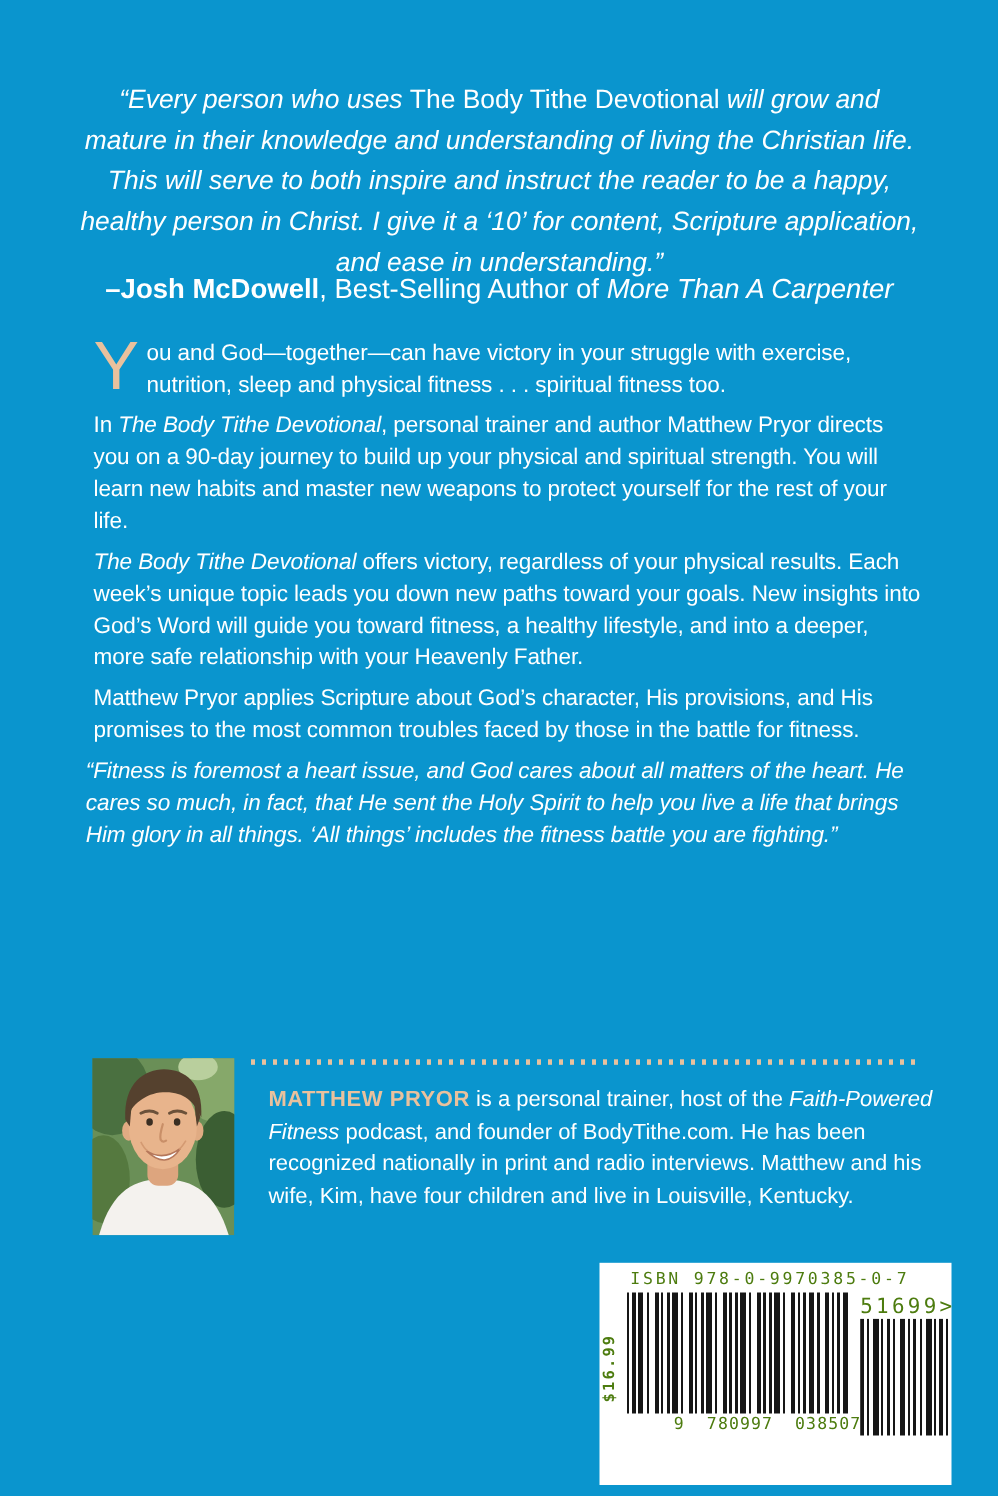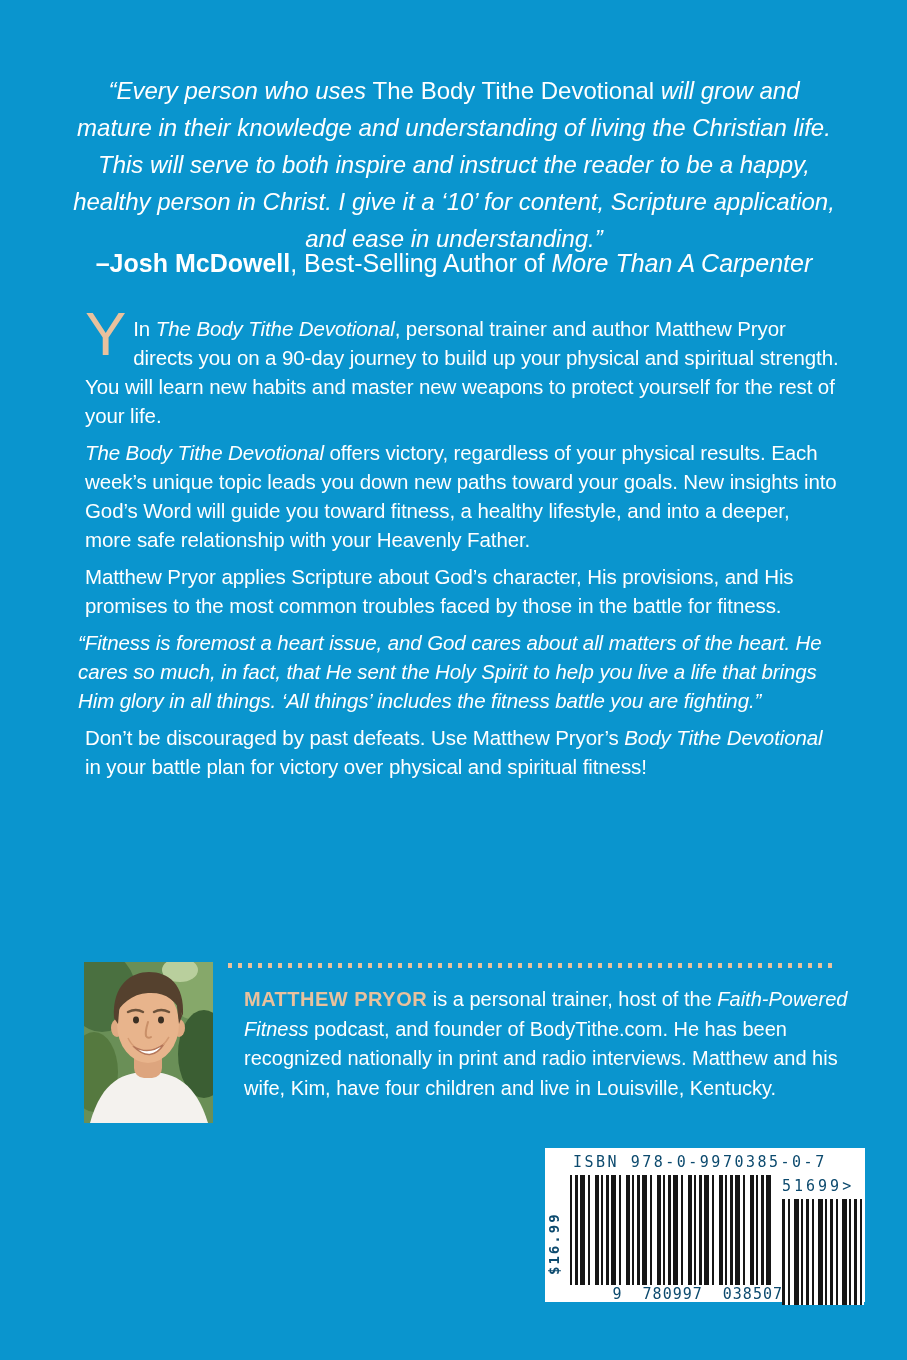--- a/index.html
+++ b/index.html
@@ -40,22 +40,22 @@
   }
   .bio-photo{position:absolute;left:84px;top:962px;width:129px;height:161px;display:block;}
   .bio-text{
     position:absolute;left:244px;top:985px;width:614px;
     font-size:20px;line-height:29.5px;
   }
   .bio-name{color:#e9c19d;font-weight:bold;letter-spacing:0.5px;}
   .bio-italic{font-style:italic;}
   
   .barcode-box{
-    position:absolute;left:545px;top:1148px;width:320px;height:154px;
-    background:#ffffff;color:#0c4a6e;
+    position:absolute;left:545px;top:1148px;width:320px;height:202px;
+    background:#ffffff;color:#4d7c0f;
     font-family:"DejaVu Sans Mono",monospace;
   }
   .isbn-label{
     position:absolute;left:28px;top:5px;width:292px;
     font-size:15px;letter-spacing:2.5px;white-space:nowrap;
   }
   .price-vertical{
     position:absolute;left:1px;top:40px;height:112px;
     writing-mode:vertical-rl;transform:rotate(180deg);
     font-size:14px;font-weight:bold;letter-spacing:2px;text-align:center;
@@ -63,21 +63,21 @@
   .bars-main{
     position:absolute;left:25px;top:27px;width:203px;height:110px;
     background:repeating-linear-gradient(90deg,
       #161616 0 2px,#fff 2px 5px,
       #161616 5px 8px,#fff 8px 10px,
       #161616 10px 15px,#fff 15px 18px,
       #161616 18px 20px,#fff 20px 25px,
       #161616 25px 29px,#fff 29px 31px);
   }
   .supp-label{
-    position:absolute;left:237px;top:29px;font-size:15px;letter-spacing:3px;white-space:nowrap;text-align:center;
+    position:absolute;left:237px;top:29px;font-size:19px;letter-spacing:3px;white-space:nowrap;text-align:center;
   }
   .bars-supp{
     position:absolute;left:237px;top:51px;width:82px;height:106px;
     background:repeating-linear-gradient(90deg,
       #161616 0 3px,#fff 3px 6px,
       #161616 6px 8px,#fff 8px 12px,
       #161616 12px 17px,#fff 17px 19px,
       #161616 19px 21px,#fff 21px 24px);
   }
   .digits-row{
@@ -88,26 +88,25 @@
 </head>
 <body>
 
 <div class="cover">
 
   <div class="endorsement"><span>“Every person who uses </span><span class="roman">The Body Tithe Devotional</span><span> will grow and mature in their knowledge and understanding of living the Christian life. This will serve to both inspire and instruct the reader to be a happy, healthy person in Christ. I give it a ‘10’ for content, Scripture application, and ease in understanding.”</span></div>
 
   <div class="attribution"><span class="name">–Josh McDowell</span><span>, Best-Selling Author of </span><span class="work">More Than A Carpenter</span></div>
 
   <div class="body-copy">
-    <p><span class="dropcap">Y</span></p>
+    <p><span class="dropcap">Y</span><span>ou and God—together—can have victory in your struggle with exercise, nutrition, sleep and physical fitness . . . spiritual fitness too.</span></p>
     <p><span>In </span><span class="btitle">The Body Tithe Devotional</span><span>, personal trainer and author Matthew Pryor directs you on a 90-day journey to build up your physical and spiritual strength. You will learn new habits and master new weapons to protect yourself for the rest of your life.</span></p>
     <p><span class="btitle">The Body Tithe Devotional</span><span> offers victory, regardless of your physical results. Each week’s unique topic leads you down new paths toward your goals. New insights into God’s Word will guide you toward fitness, a healthy lifestyle, and into a deeper, more safe relationship with your Heavenly Father.</span></p>
     <p>Matthew Pryor applies Scripture about God’s character, His provisions, and His promises to the most common troubles faced by those in the battle for fitness.</p>
     <p class="pquote">“Fitness is foremost a heart issue, and God cares about all matters of the heart. He cares so much, in fact, that He sent the Holy Spirit to help you live a life that brings Him glory in all things. ‘All things’ includes the fitness battle you are fighting.”</p>
-    <p><span>Don’t be discouraged by past defeats. Use Matthew Pryor’s </span><span class="btitle">Body Tithe Devotional</span><span> in your battle plan for victory over physical and spiritual fitness!</span></p>
   </div>
 
   <svg class="bio-photo" viewBox="0 0 129 161" xmlns="http://www.w3.org/2000/svg">
     <rect width="129" height="161" fill="#6a8f57"></rect>
     <ellipse cx="18" cy="30" rx="34" ry="40" fill="#4a7040"></ellipse>
     <ellipse cx="112" cy="24" rx="30" ry="34" fill="#86a86a"></ellipse>
     <ellipse cx="120" cy="92" rx="26" ry="44" fill="#3b5e33"></ellipse>
     <ellipse cx="10" cy="110" rx="24" ry="40" fill="#55793f"></ellipse>
     <ellipse cx="96" cy="8" rx="18" ry="12" fill="#b9cf9d"></ellipse>
     <path d="M6,161 C18,118 40,110 64,110 C92,110 112,122 124,161 Z" fill="#f4f2ee"></path>

